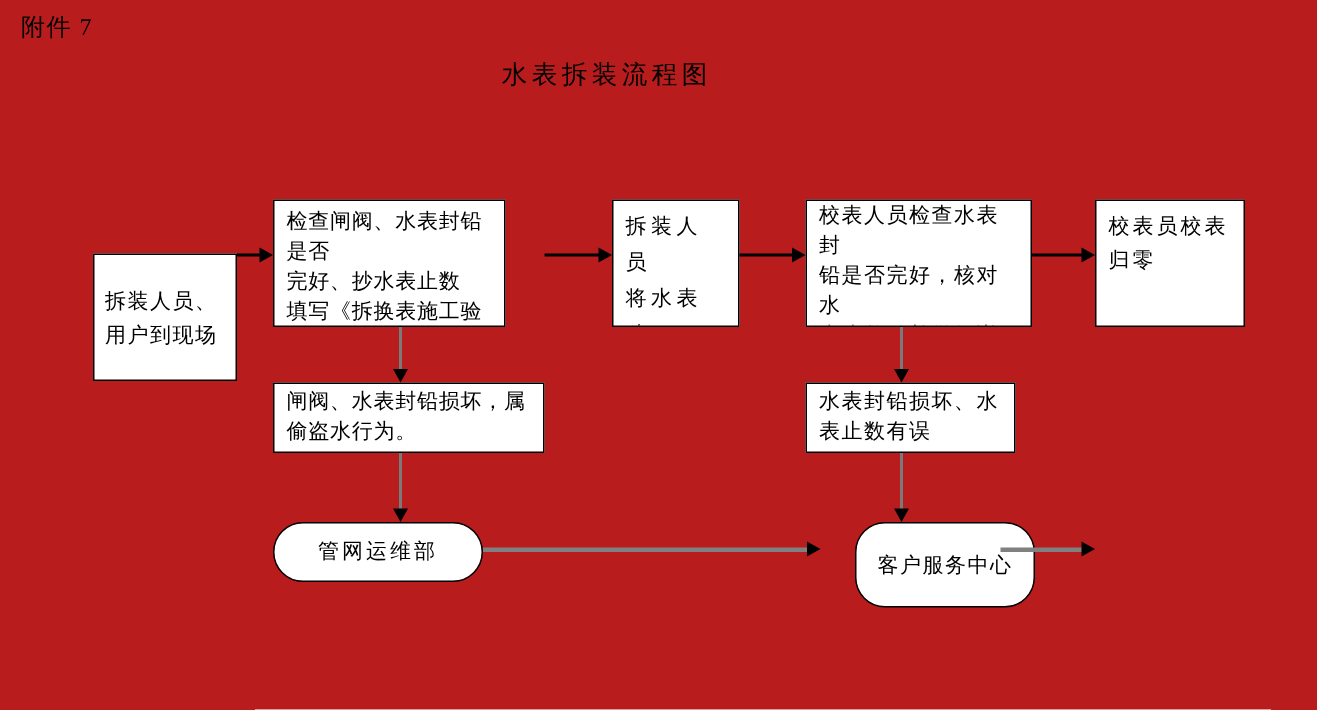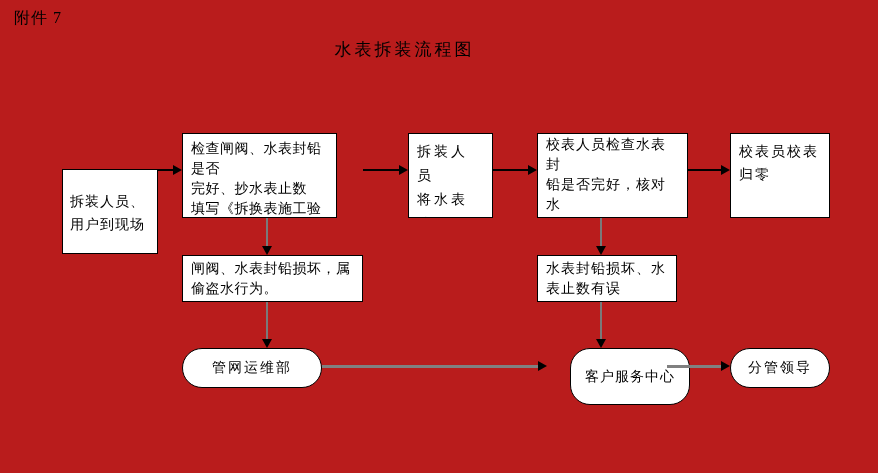--- a/index.html
+++ b/index.html
@@ -101,21 +101,20 @@
   <div class="node" id="node-reset">校表员校表
 归零</div>
 
   <div class="node" id="node-damage-error">水表封铅损坏、水
 表止数有误</div>
   <div class="node" id="node-damage-theft">闸阀、水表封铅损坏，属
 偷盗水行为。</div>
 
   <div class="node center" id="node-pipeline">管网运维部</div>
   <div class="node center" id="node-customer">客户服务中心</div>
-  <div class="node center" id="node-leader">分管领导</div>
 
   <div>
     <div class="aline black-h" style="left:158px; top:169px; width:16px;"></div>
     <div class="ahead right" style="left:173px; top:165px;"></div>
   </div>
   <div>
     <div class="aline black-h" style="left:363px; top:169px; width:37px;"></div>
     <div class="ahead right" style="left:399px; top:165px;"></div>
   </div>
   <div>

